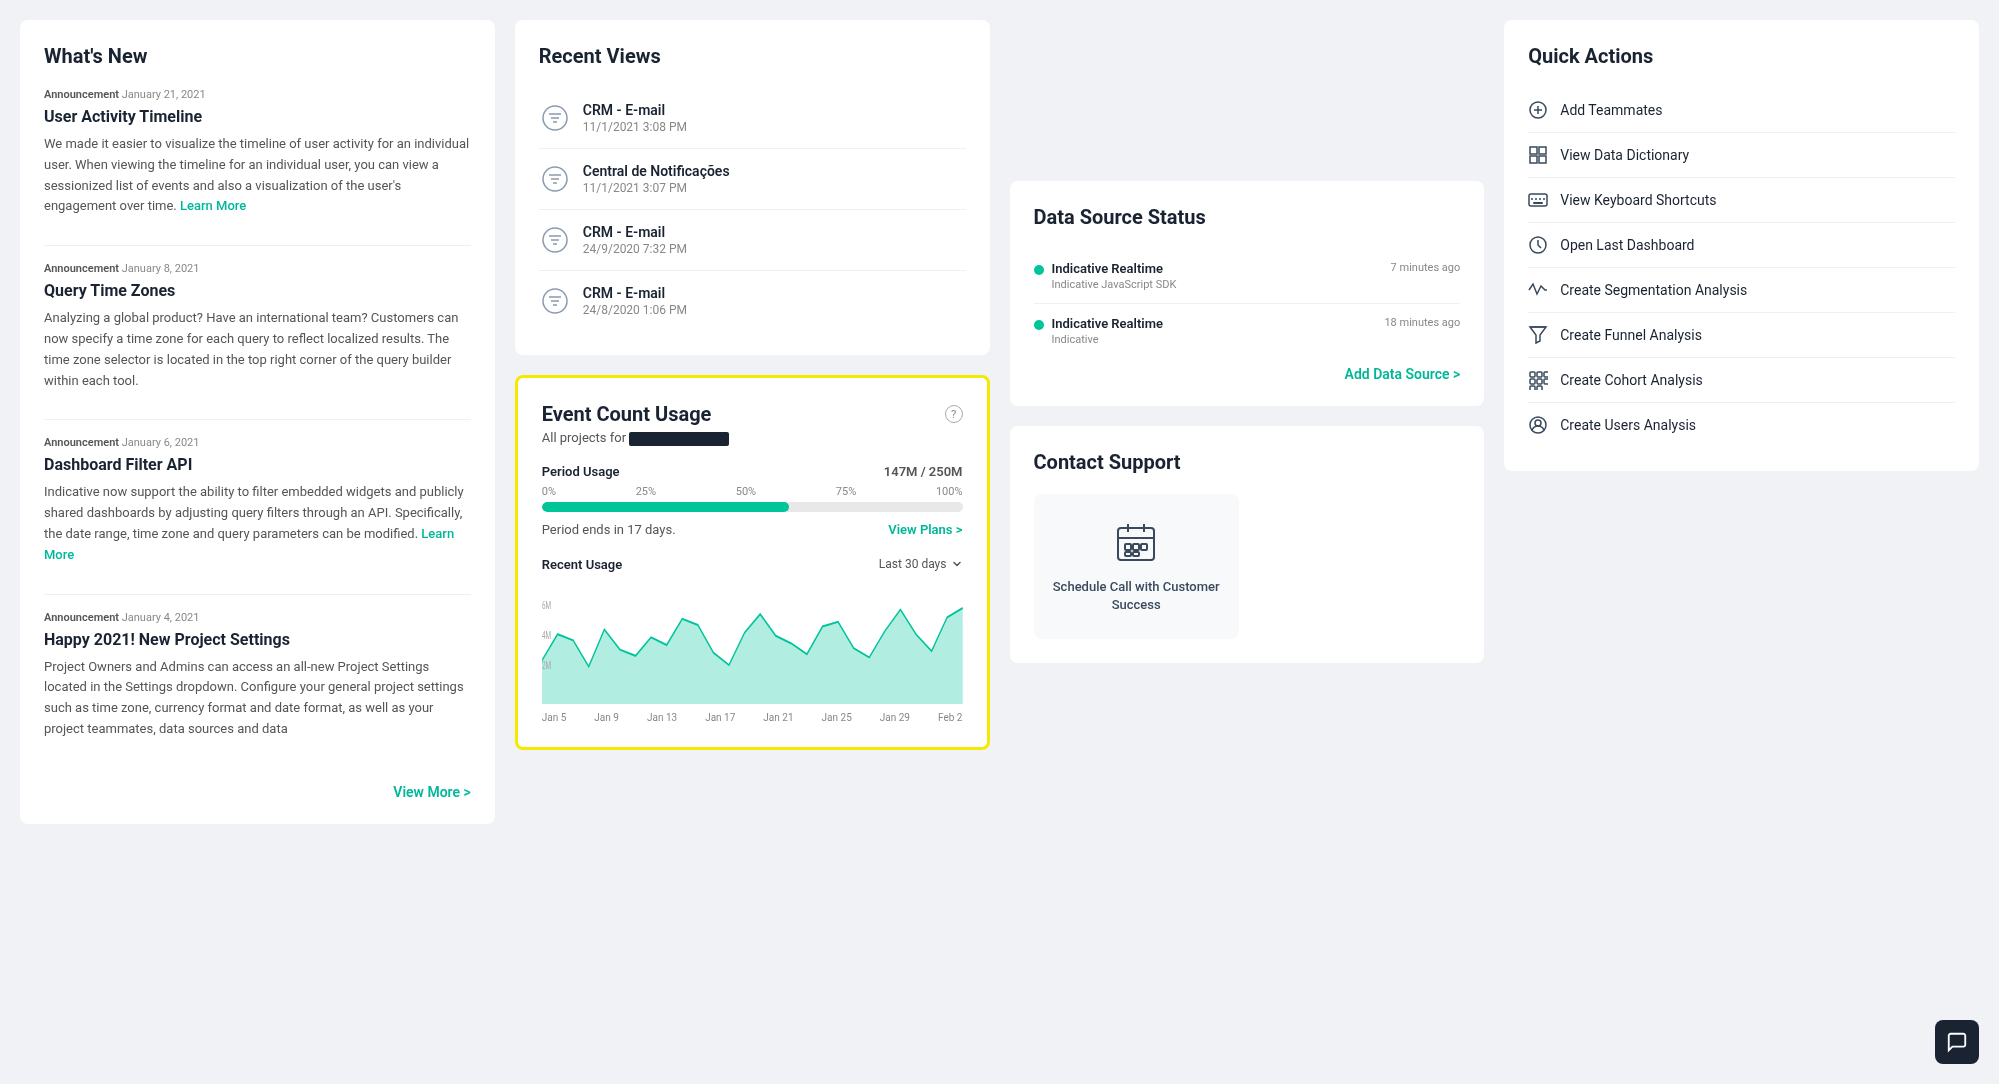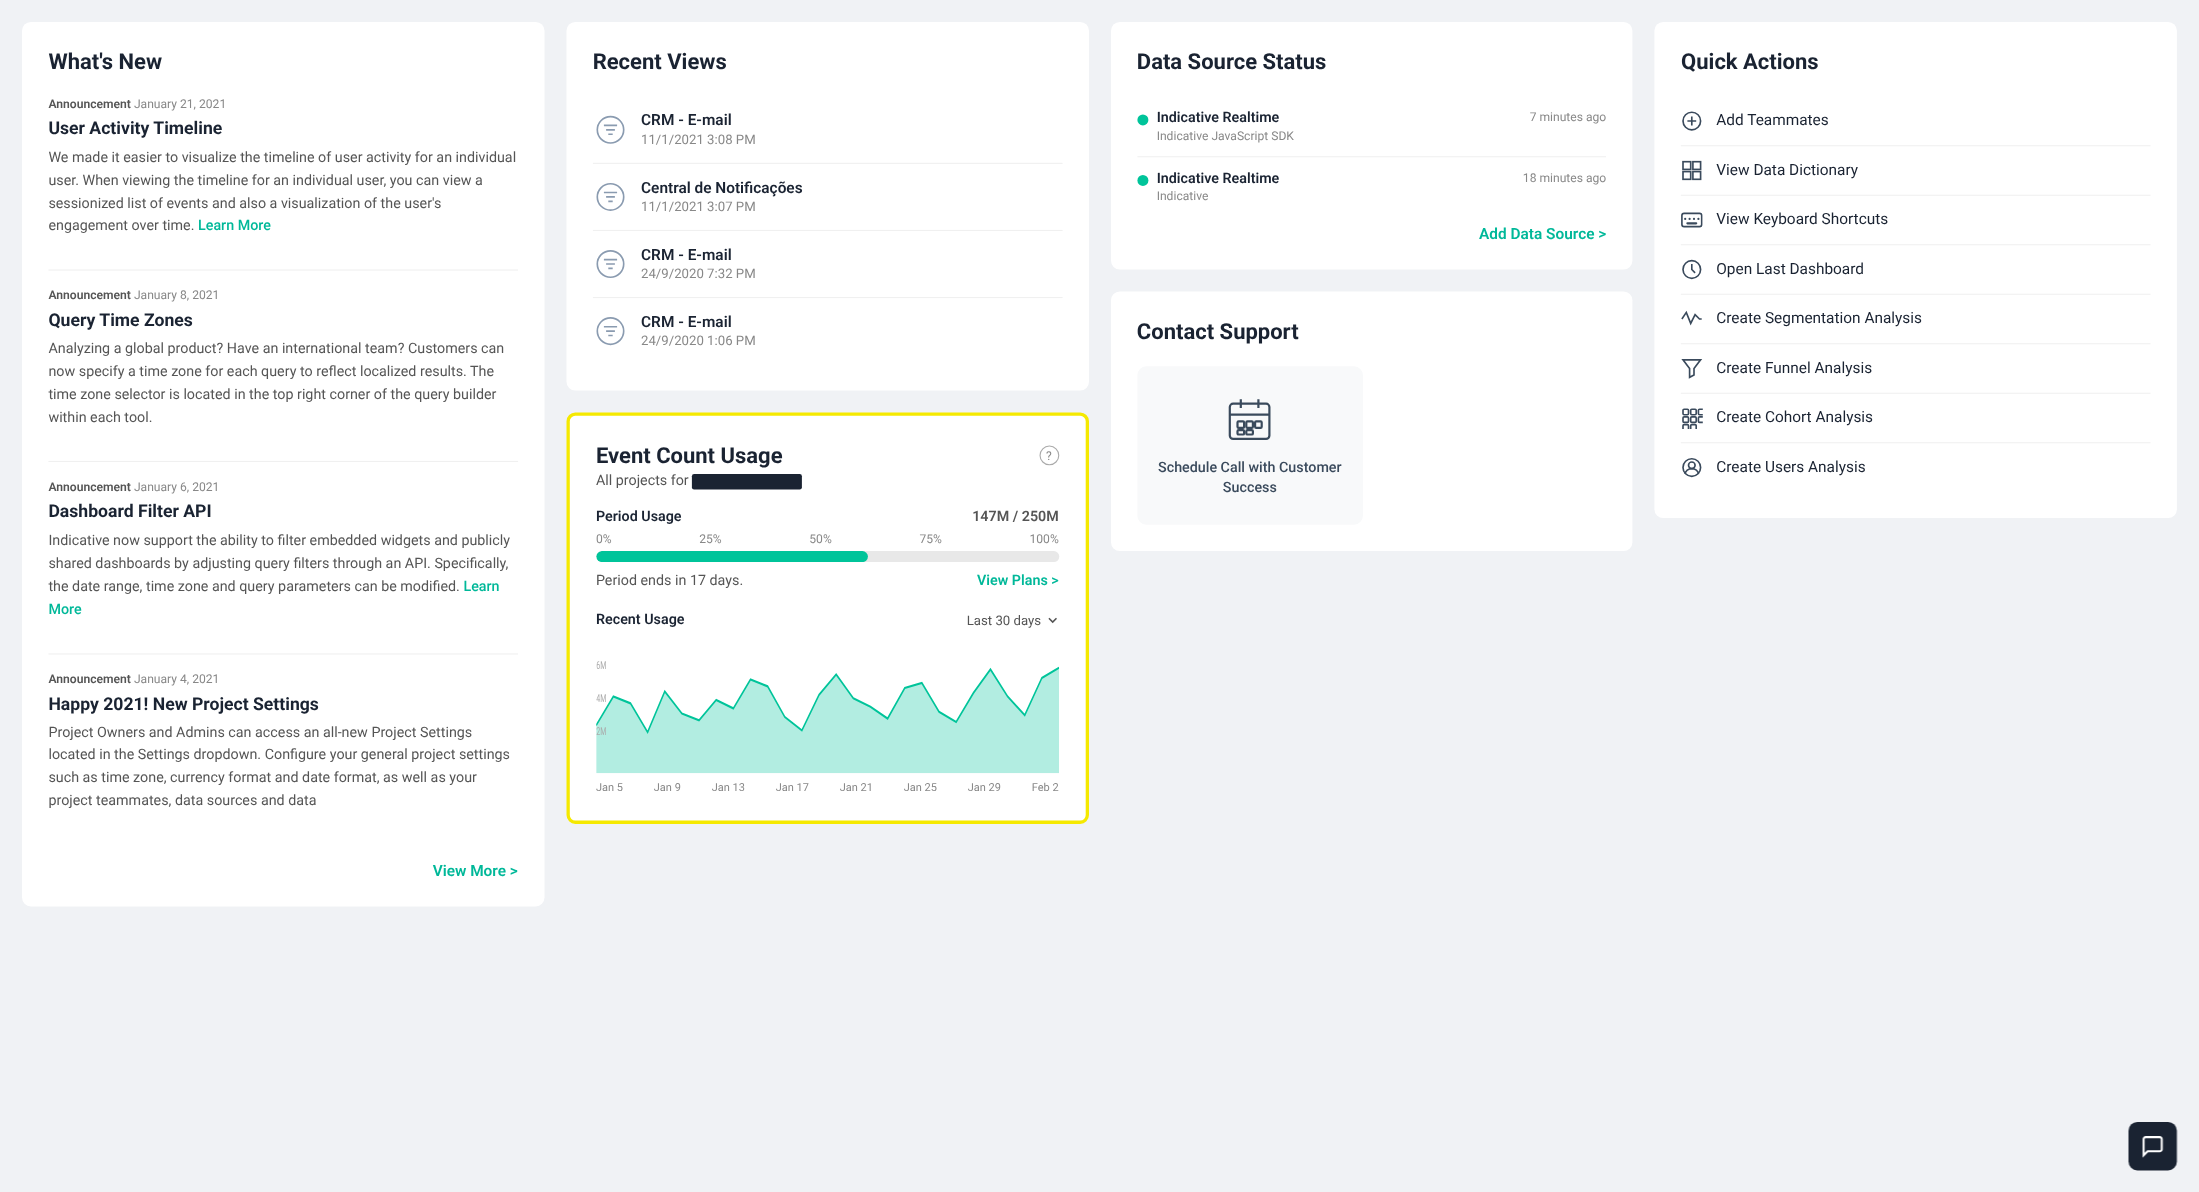--- a/index.html
+++ b/index.html
@@ -220,20 +220,21 @@
       font-size: 10px;
       color: #888;
       margin-top: 4px;
     }
 
     
     .data-source-col {
       display: flex;
       flex-direction: column;
       gap: 20px;
+      justify-content: center;
     }
     .data-source-card {
       background: #fff;
       border-radius: 8px;
       padding: 24px;
     }
     .ds-item {
       display: flex;
       justify-content: space-between;
       align-items: flex-start;
@@ -451,21 +452,21 @@
       <div class="rv-date">24/9/2020 7:32 PM</div>
     </div>
   </div>
           <div class="recent-view-item">
     <svg class="rv-icon" viewBox="0 0 32 32" fill="none" stroke="currentColor" stroke-width="1.5">
       <circle cx="16" cy="16" r="12"></circle>
       <path d="M10 12H22M12 16H20M14 20H18"></path>
     </svg>
     <div class="rv-info">
       <div class="rv-name">CRM - E-mail</div>
-      <div class="rv-date">24/9/2020 1:06 PM</div>
+      <div class="rv-date">24/8/2020 1:06 PM</div>
     </div>
   </div>
         </div>
     </div>
 
     <div class="event-count-card">
       <div class="event-count-header">
         <div class="event-count-title">Event Count Usage</div>
         <div class="info-icon">?</div>
       </div>

